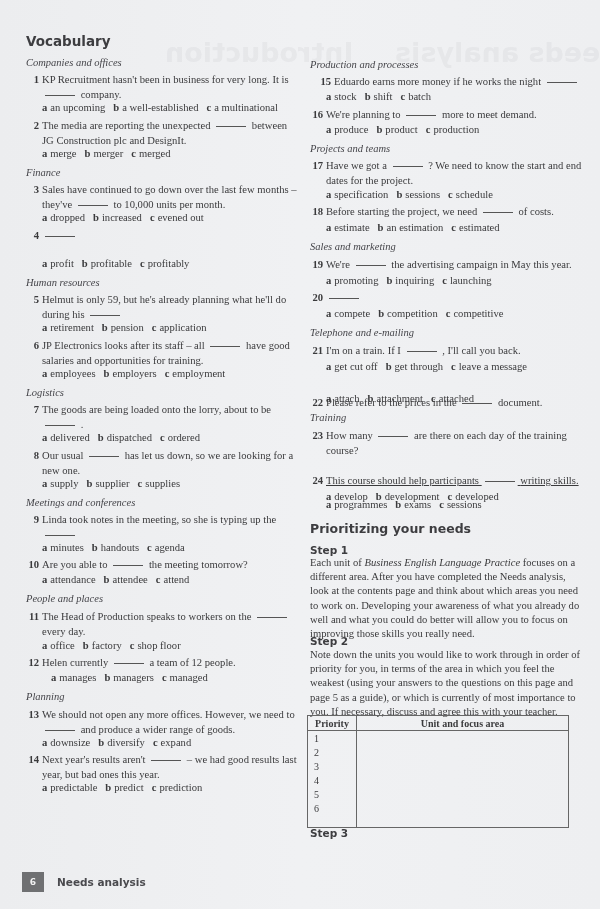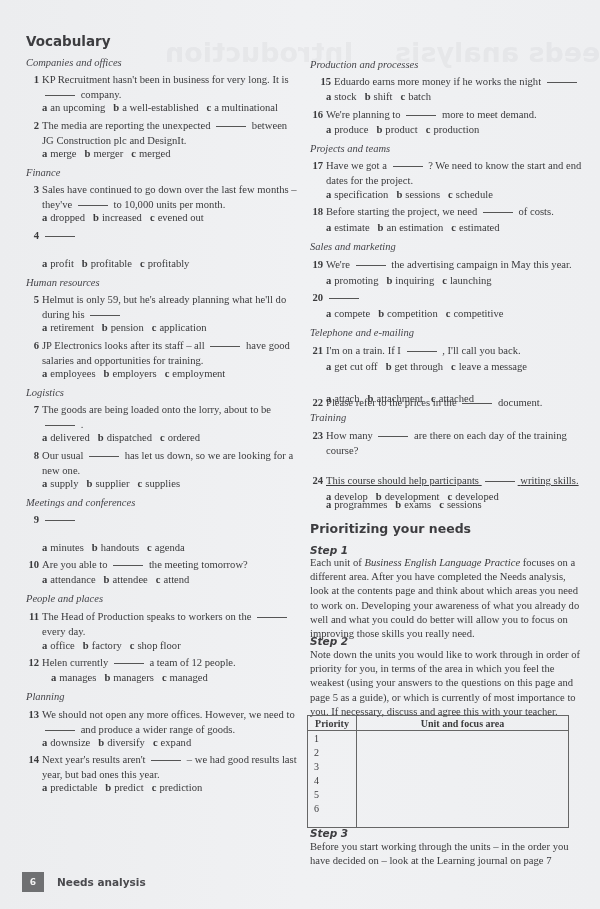--- a/index.html
+++ b/index.html
@@ -26,21 +26,21 @@
   .opts { position: absolute; font-size: 10.6px; color: #3a3a3c; white-space: nowrap; }
   .opts .letter { font-weight: bold; margin-right: 3px; }
   .opts .opt { margin-right: 8px; }
   .blank { display: inline-block; width: 30px; border-bottom: 1px solid #555; margin: 0 3px; vertical-align: 2px; height: 0; }
   h2.prio {
     position: absolute; left: 310px; top: 521px; margin: 0;
     font-family: "DejaVu Sans", sans-serif; font-weight: bold; font-size: 12.5px; color: #3d3d40;
   }
   .step {
     position: absolute; left: 310px; font-family: "DejaVu Sans", sans-serif; font-weight: bold;
-    font-style: italic; font-size: 10.5px; color: #3d3d40;
+    font-size: 10.5px; color: #3d3d40;
   }
   .para { position: absolute; left: 310px; width: 275px; font-size: 10.6px; line-height: 14.2px; color: #3a3a3c; }
   table.prio-table {
     position: absolute; left: 307px; top: 715px; width: 262px; border-collapse: collapse;
     font-size: 10px; color: #3a3a3c; border: 1px solid #666;
   }
   table.prio-table th { font-weight: bold; border-bottom: 1px solid #666; height: 14px; padding: 0; }
   table.prio-table th.c1 { width: 48px; border-right: 1px solid #666; }
   table.prio-table td { height: 14px; padding: 0 0 0 6px; }
   table.prio-table td.c1 { border-right: 1px solid #666; }
@@ -106,21 +106,21 @@
       </div>
       <div class="opts" style="left: 42px; top: 432px;"><span class="opt"><span class="letter">a</span><span>delivered</span></span><span class="opt"><span class="letter">b</span><span>dispatched</span></span><span class="opt"><span class="letter">c</span><span>ordered</span></span></div>
       <div class="q" style="left: 26px; top: 449px; width: 272px;">
         <span class="num">8</span>
         <span class="text"><span>Our usual</span> <span class="blank"></span> <span>has let us down, so we are looking for a new one.</span></span>
       </div>
       <div class="opts" style="left: 42px; top: 478px;"><span class="opt"><span class="letter">a</span><span>supply</span></span><span class="opt"><span class="letter">b</span><span>supplier</span></span><span class="opt"><span class="letter">c</span><span>supplies</span></span></div>
       <div class="section" style="left: 26px; top: 497px;">Meetings and conferences</div>
       <div class="q" style="left: 26px; top: 513px; width: 272px;">
         <span class="num">9</span>
-        <span class="text"> <span class="blank"></span> <span></span></span>
+        <span class="text"><span>Linda took notes in the meeting, so she is typing up the</span> <span class="blank"></span> <span></span></span>
       </div>
       <div class="opts" style="left: 42px; top: 542px;"><span class="opt"><span class="letter">a</span><span>minutes</span></span><span class="opt"><span class="letter">b</span><span>handouts</span></span><span class="opt"><span class="letter">c</span><span>agenda</span></span></div>
       <div class="q" style="left: 26px; top: 558px; width: 272px;">
         <span class="num">10</span>
         <span class="text"><span>Are you able to</span> <span class="blank"></span> <span>the meeting tomorrow?</span></span>
       </div>
       <div class="opts" style="left: 42px; top: 574px;"><span class="opt"><span class="letter">a</span><span>attendance</span></span><span class="opt"><span class="letter">b</span><span>attendee</span></span><span class="opt"><span class="letter">c</span><span>attend</span></span></div>
       <div class="section" style="left: 26px; top: 593px;">People and places</div>
       <div class="q" style="left: 26px; top: 610px; width: 272px;">
         <span class="num">11</span>
@@ -241,17 +241,16 @@
           <td></td>
         </tr>
       <tr class="last">
           <td class="c1"></td>
           <td></td>
         </tr>
     </tbody>
   </table>
 
   <div class="step" style="top:827px;">Step 3</div>
-  <div class="para" style="top:840px;">Before you start working through the units – in the order you have decided on – look at the Learning journal on page 7</div>
 
   <div class="footer-box">6</div>
   <div class="footer-label">Needs analysis</div>
 </div>
 
 </body></html>

